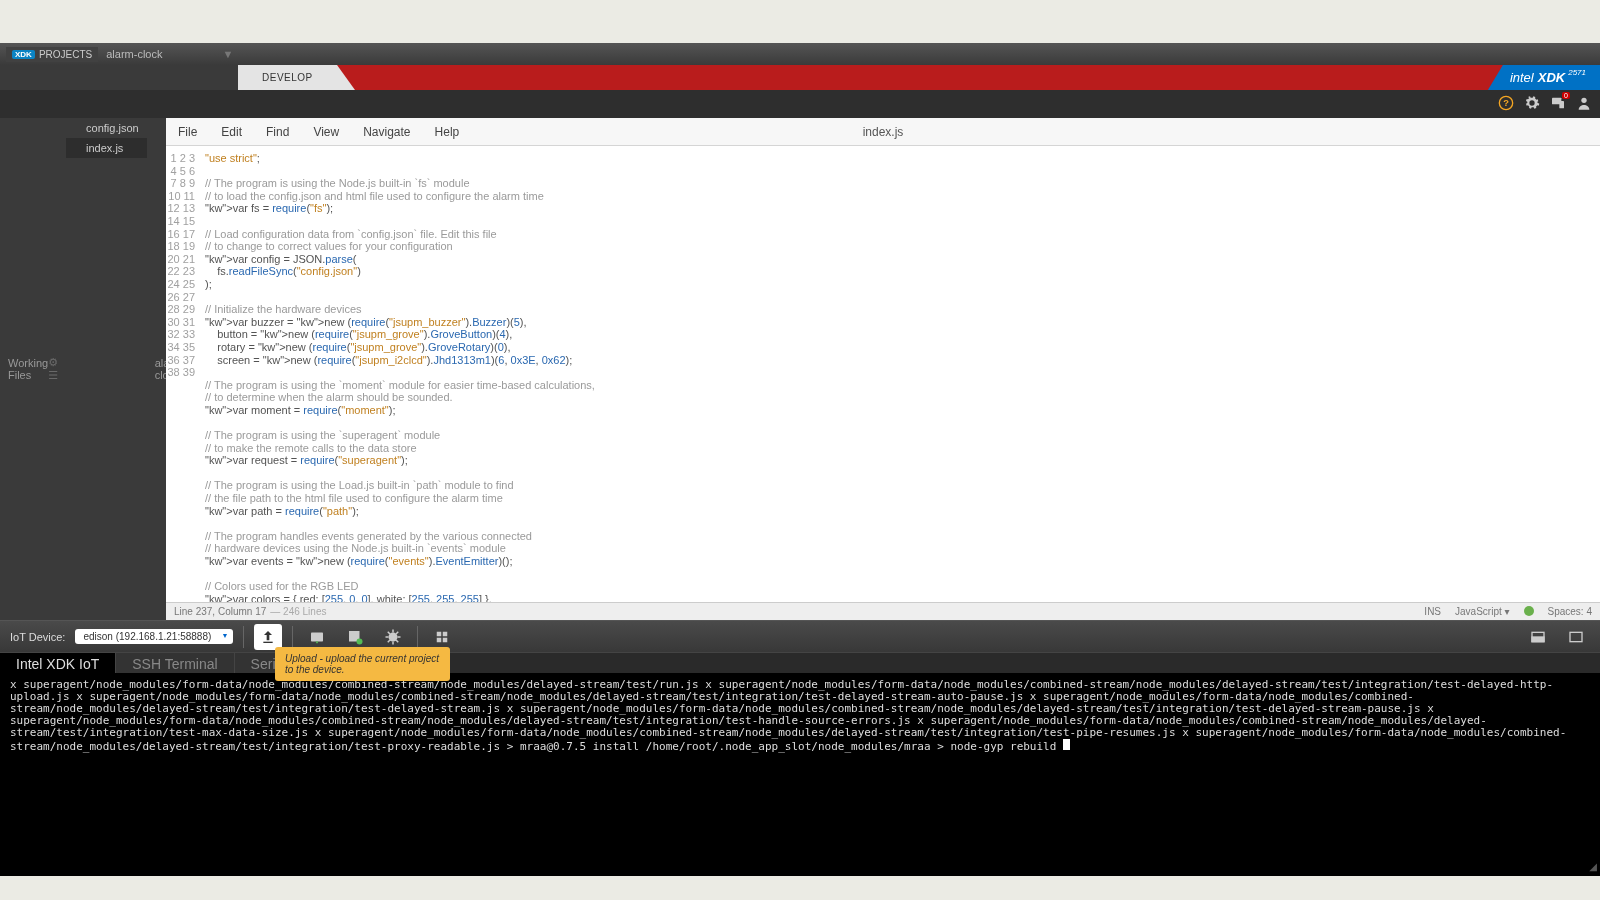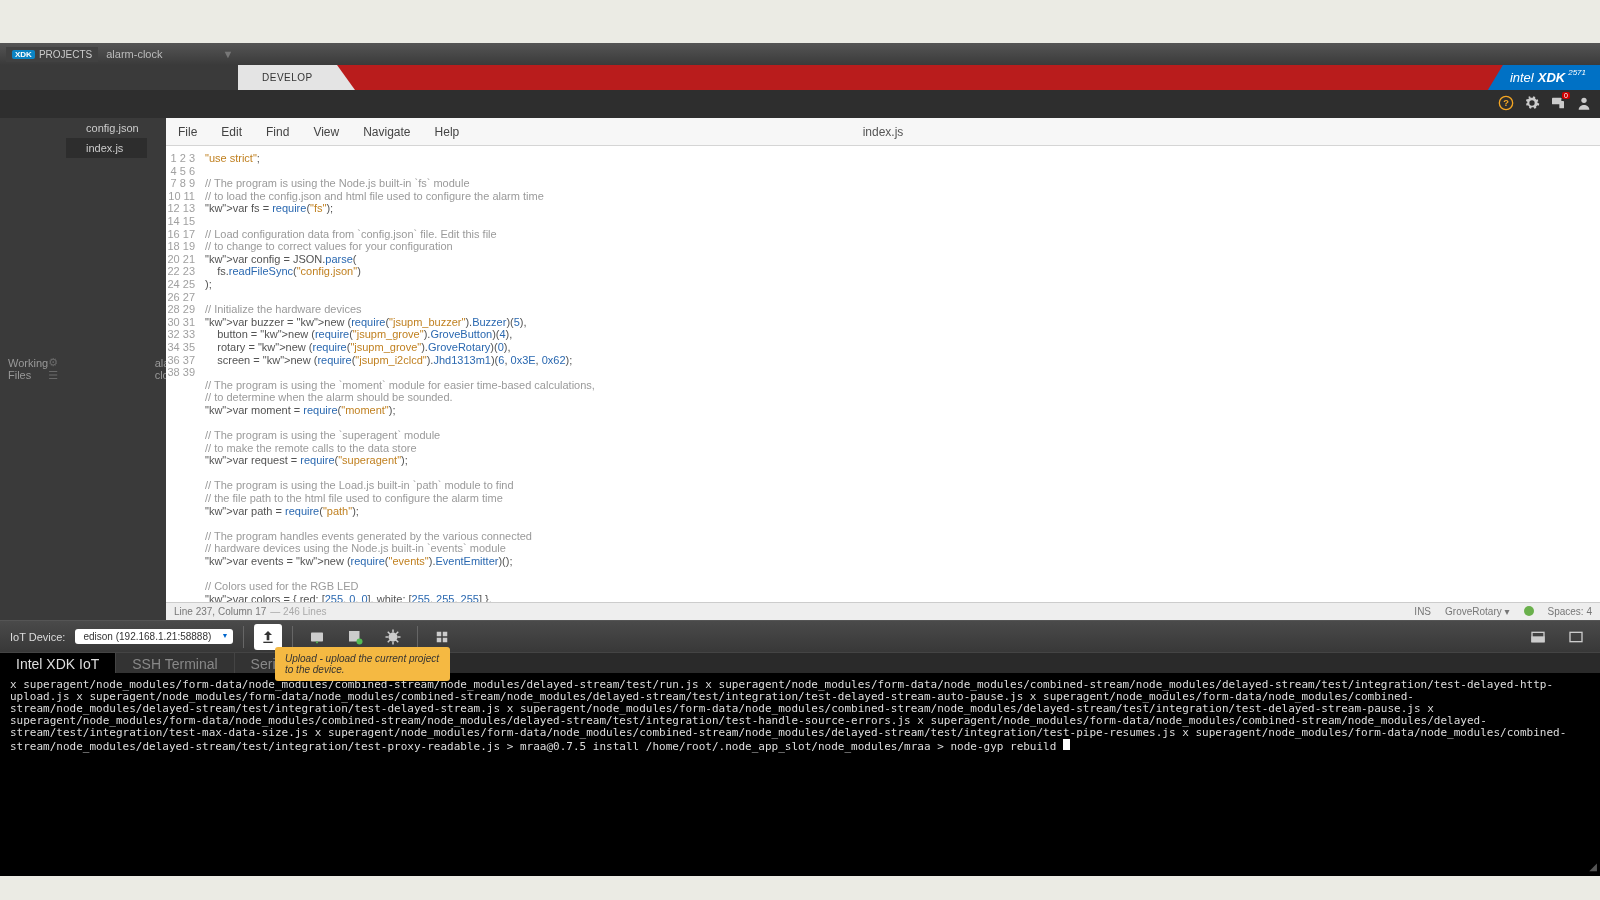--- a/index.html
+++ b/index.html
@@ -218,21 +218,21 @@
     current,
     alarm;
 
 </div>
     </div>
     <div class="statusbar">
       <span>Line 237, Column 17</span>
       <span style="margin-left:4px;color:#aaa">— 246 Lines</span>
       <div class="right">
         <span>INS</span>
-        <span>GroveRotary ▾</span>
+        <span>JavaScript ▾</span>
         <span class="chk"></span>
         <span>Spaces: 4</span>
       </div>
     </div>
   </div>
 </div>
 
 <div class="iot-toolbar">
   <span>IoT Device:</span>
   <div class="device-dd">edison (192.168.1.21:58888)</div>

